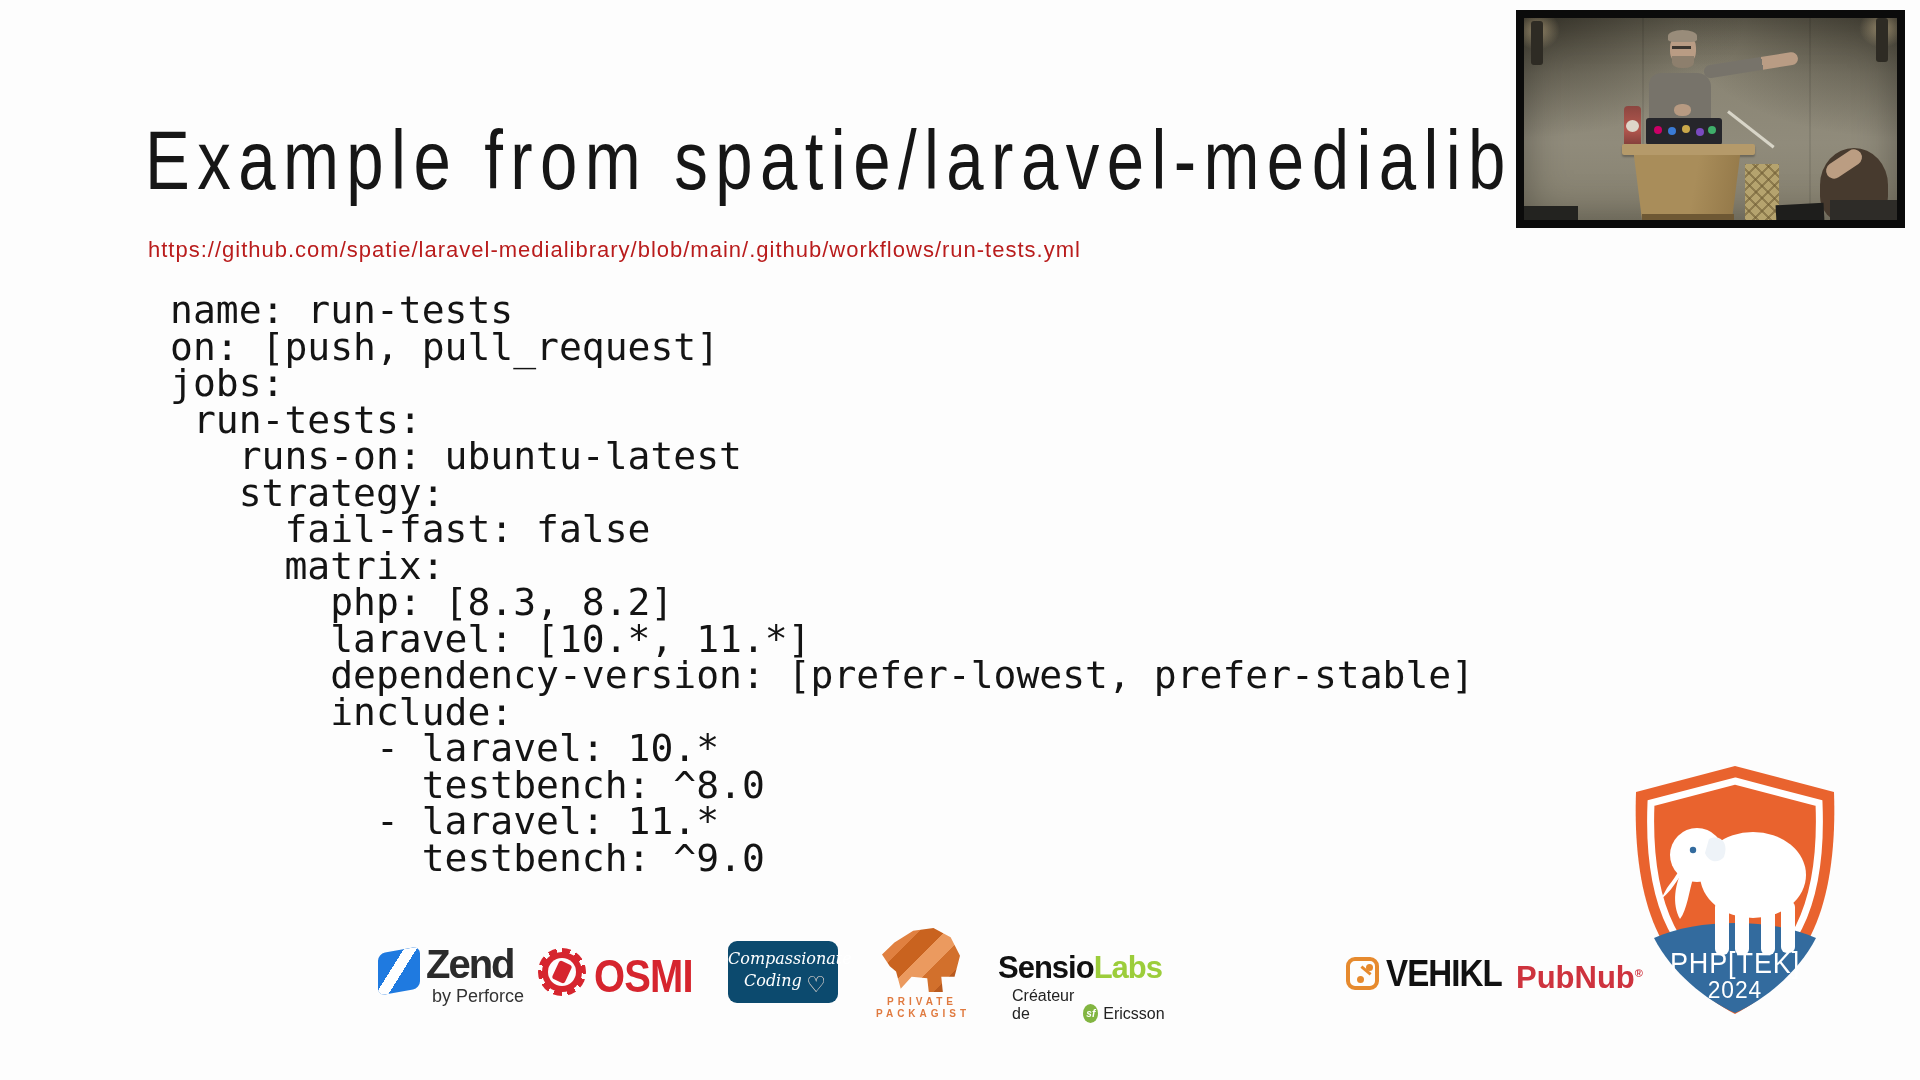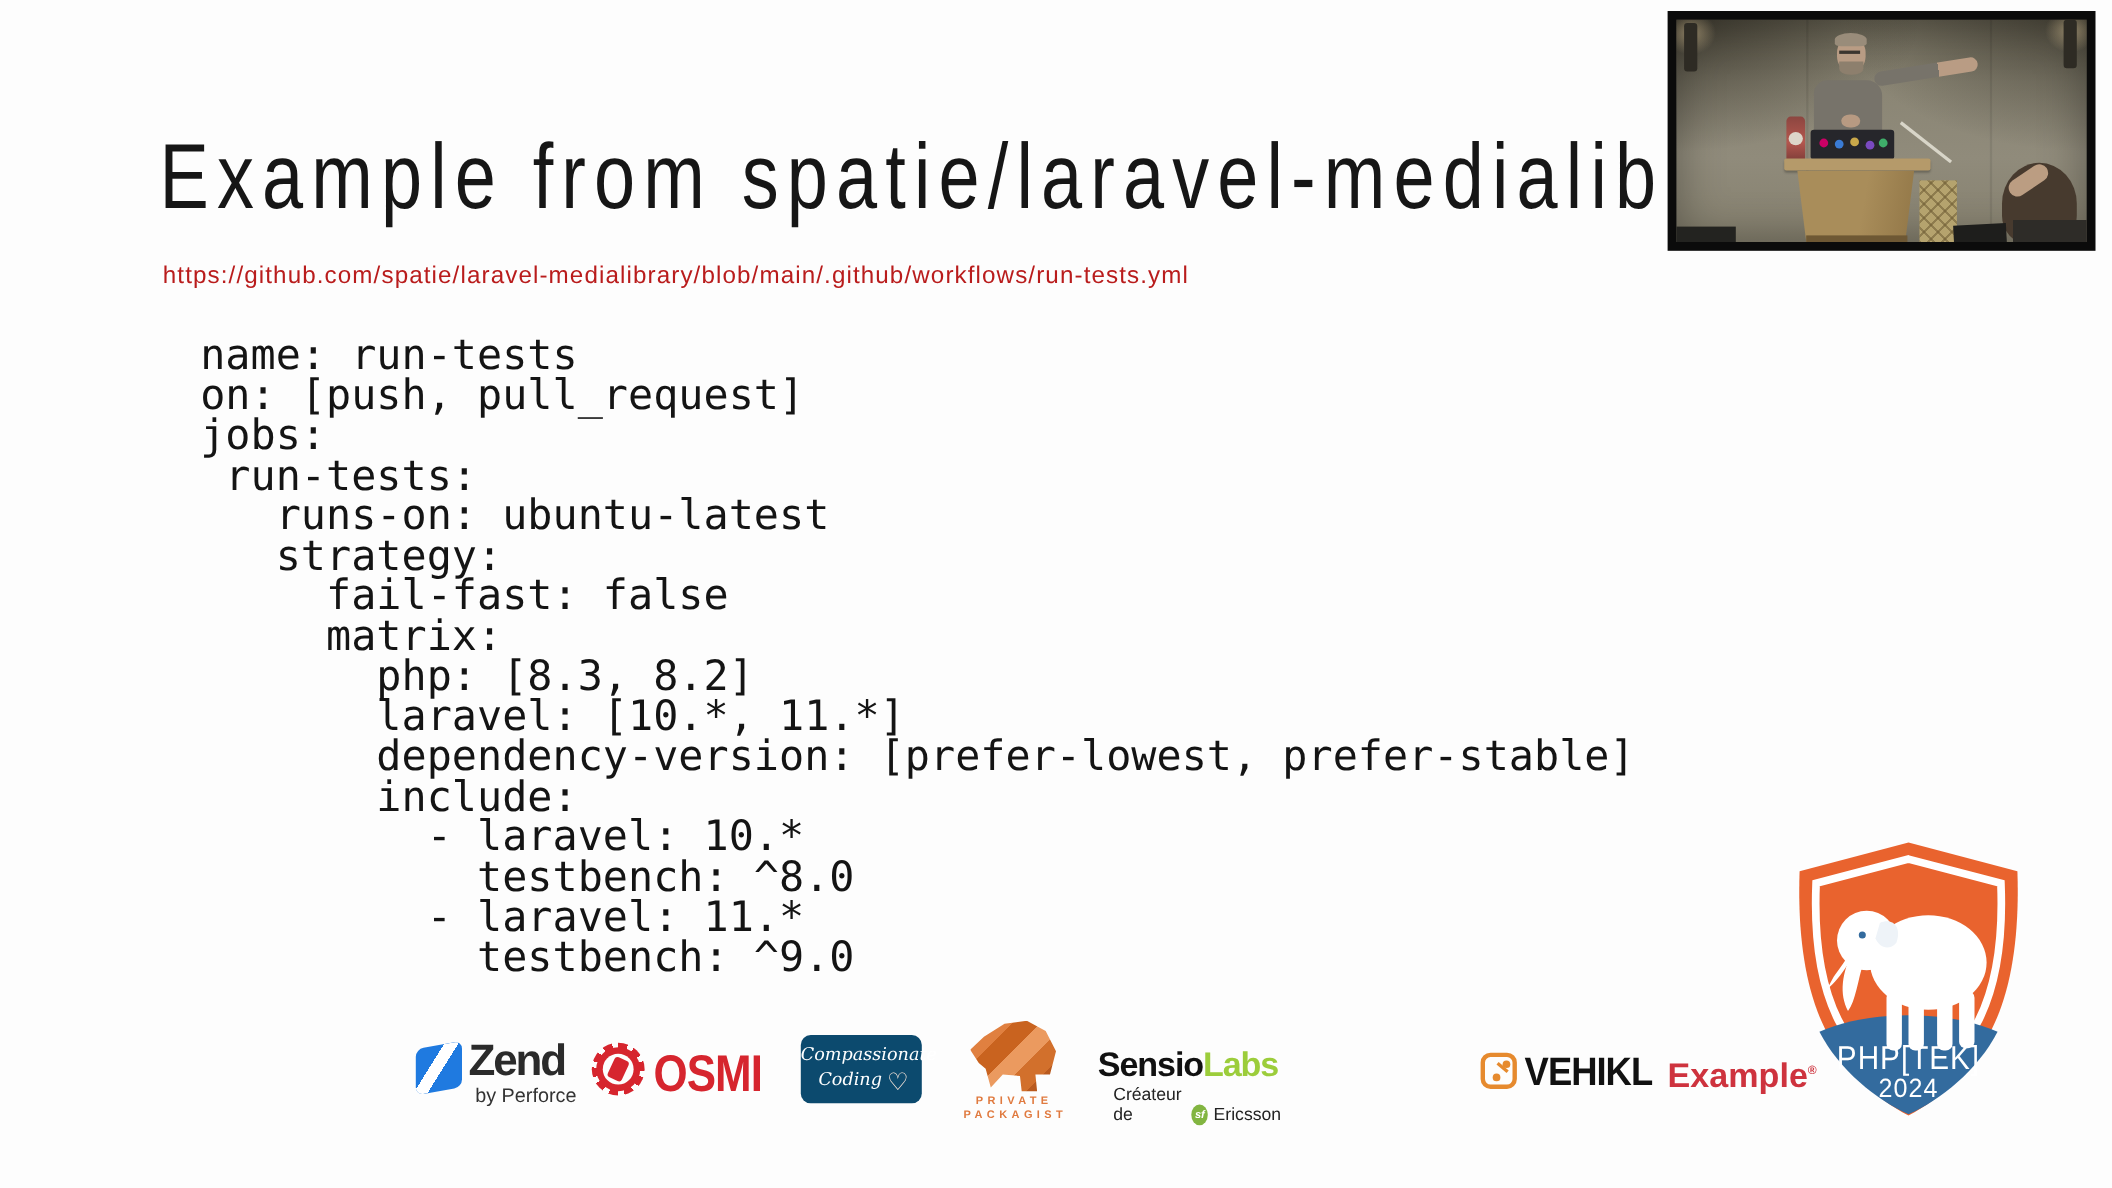--- a/index.html
+++ b/index.html
@@ -5,21 +5,21 @@
   html,body{margin:0;padding:0;background:#ffffff;}
   .stage{position:relative;width:1920px;height:1080px;background:#fdfdfd;overflow:hidden;
          font-family:"Liberation Sans",sans-serif;}
 
   
   .slide-title{position:absolute;left:145px;top:112px;font-size:84px;font-weight:400;
     color:#161616;letter-spacing:.11em;white-space:nowrap;transform:scaleX(.80);
     transform-origin:0 0;z-index:1;}
   .slide-url{position:absolute;left:148px;top:237px;font-size:22px;color:#b91c1c;
     letter-spacing:1px;white-space:nowrap;}
-  .code{position:absolute;left:170px;top:292px;margin:12px;font-family:"DejaVu Sans Mono",monospace;
+  .code{position:absolute;left:170px;top:292px;margin:0;font-family:"DejaVu Sans Mono",monospace;
     font-size:38px;line-height:36.5px;color:#141414;white-space:pre;}
 
   
   .webcam{position:absolute;left:1516px;top:10px;width:389px;height:218px;background:#0b0b0b;
     padding:8px;box-sizing:border-box;z-index:5;}
   .scene{position:relative;width:100%;height:100%;overflow:hidden;
     background:
       radial-gradient(ellipse at 0% 0%,rgba(18,16,10,.55),transparent 42%),
       radial-gradient(ellipse at 100% 0%,rgba(18,16,10,.45),transparent 42%),
       linear-gradient(180deg,#75705f 0%,#8a8574 28%,#908b7b 62%,#85806e 100%);
@@ -217,21 +217,21 @@
   <div class="sp" style="left:1346px;top:955px;width:160px;height:44px">
     <div class="vk-ic">
       <div class="vk-d1"></div>
       <div class="vk-d2"></div>
       <div class="vk-line"></div>
     </div>
     <div class="vk-word">VEHIKL</div>
   </div>
 
   <div class="sp" style="left:1516px;top:960px;width:130px;height:40px">
-    <div class="pn-word"><span>Example</span><span class="pn-reg">®</span></div>
+    <div class="pn-word"><span>PubNub</span><span class="pn-reg">®</span></div>
   </div>
 
   <div class="shield">
     <svg width="224" height="254" viewBox="0 0 224 254">
       <path d="M112 3 L211 29 C213 86 206 136 188 172 C170 208 142 236 112 251 C82 236 54 208 36 172 C18 136 11 86 13 29 Z" fill="#e9632e"></path>
       <path d="M112 18 L196 40 C198 88 192 132 176 164 C160 196 136 222 112 234 C88 222 64 196 48 164 C32 132 26 88 28 40 Z" fill="none" stroke="#ffffff" stroke-width="7"></path>
       <path d="M31 175 C75 155 149 155 193 175 C175 210 141 237 112 250 C83 237 49 210 31 175 Z" fill="#336b9e"></path>
       <ellipse cx="130" cy="112" rx="53" ry="43" fill="#ffffff"></ellipse>
       <circle cx="74" cy="92" r="27" fill="#ffffff"></circle>
       <path d="M62 100 C51 122 49 141 57 156 C64 147 66 128 71 112 Z" fill="#ffffff"></path>

